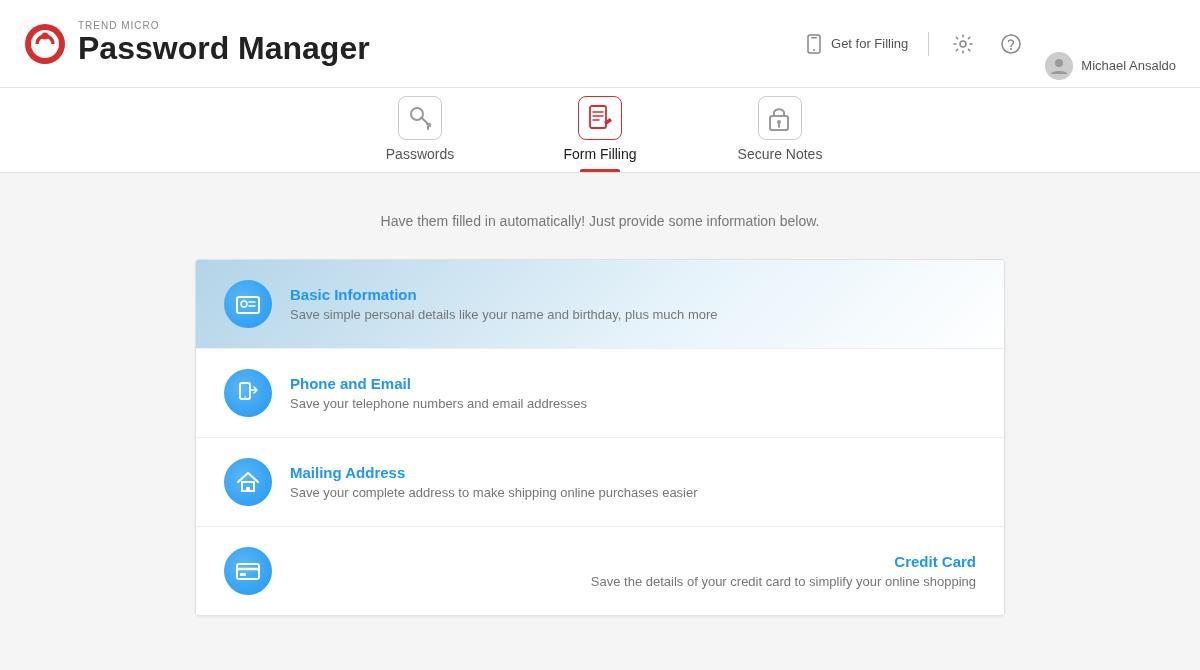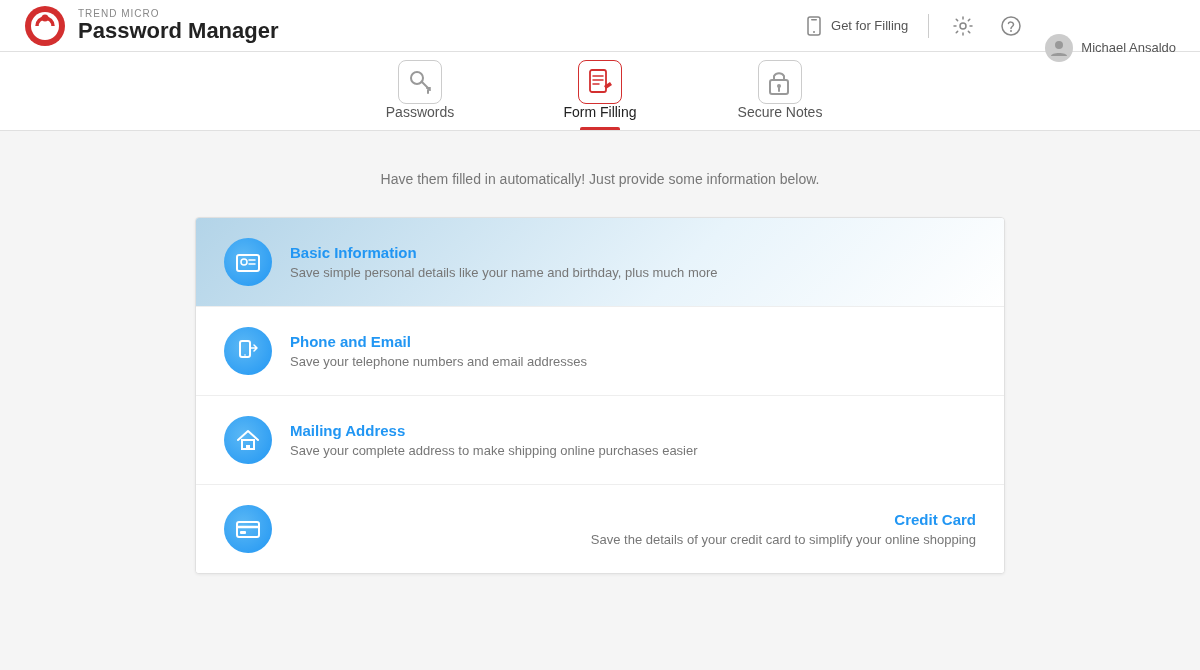--- a/index.html
+++ b/index.html
@@ -12,21 +12,21 @@
       color: #333;
     }
 
     
     .header {
       background: #fff;
       display: flex;
       align-items: center;
       justify-content: space-between;
       padding: 0 24px;
-      height: 52px;
+      height: 88px;
       border-bottom: 1px solid #e0e0e0;
     }
     .logo-area {
       display: flex;
       align-items: center;
       gap: 12px;
     }
     .logo-icon {
       width: 42px;
       height: 42px;
@@ -36,21 +36,21 @@
       flex-direction: column;
       line-height: 1.1;
     }
     .logo-trend {
       font-size: 10px;
       color: #888;
       letter-spacing: 1px;
       text-transform: uppercase;
     }
     .logo-password {
-      font-size: 22px;
+      font-size: 32px;
       font-weight: 300;
       color: #222;
     }
     .logo-password span {
       font-weight: 700;
     }
 
     .header-right {
       display: flex;
       align-items: center;
@@ -109,20 +109,21 @@
       gap: 80px;
       padding: 8px 0 0 0;
       border-bottom: 1px solid #e0e0e0;
     }
     .nav-tab {
       display: flex;
       flex-direction: column;
       align-items: center;
       padding-bottom: 10px;
       cursor: pointer;
+      gap: 6px;
       position: relative;
       min-width: 100px;
     }
     .nav-tab.active {
       color: #d32f2f;
     }
     .nav-tab.active::after {
       content: '';
       position: absolute;
       bottom: 0;

